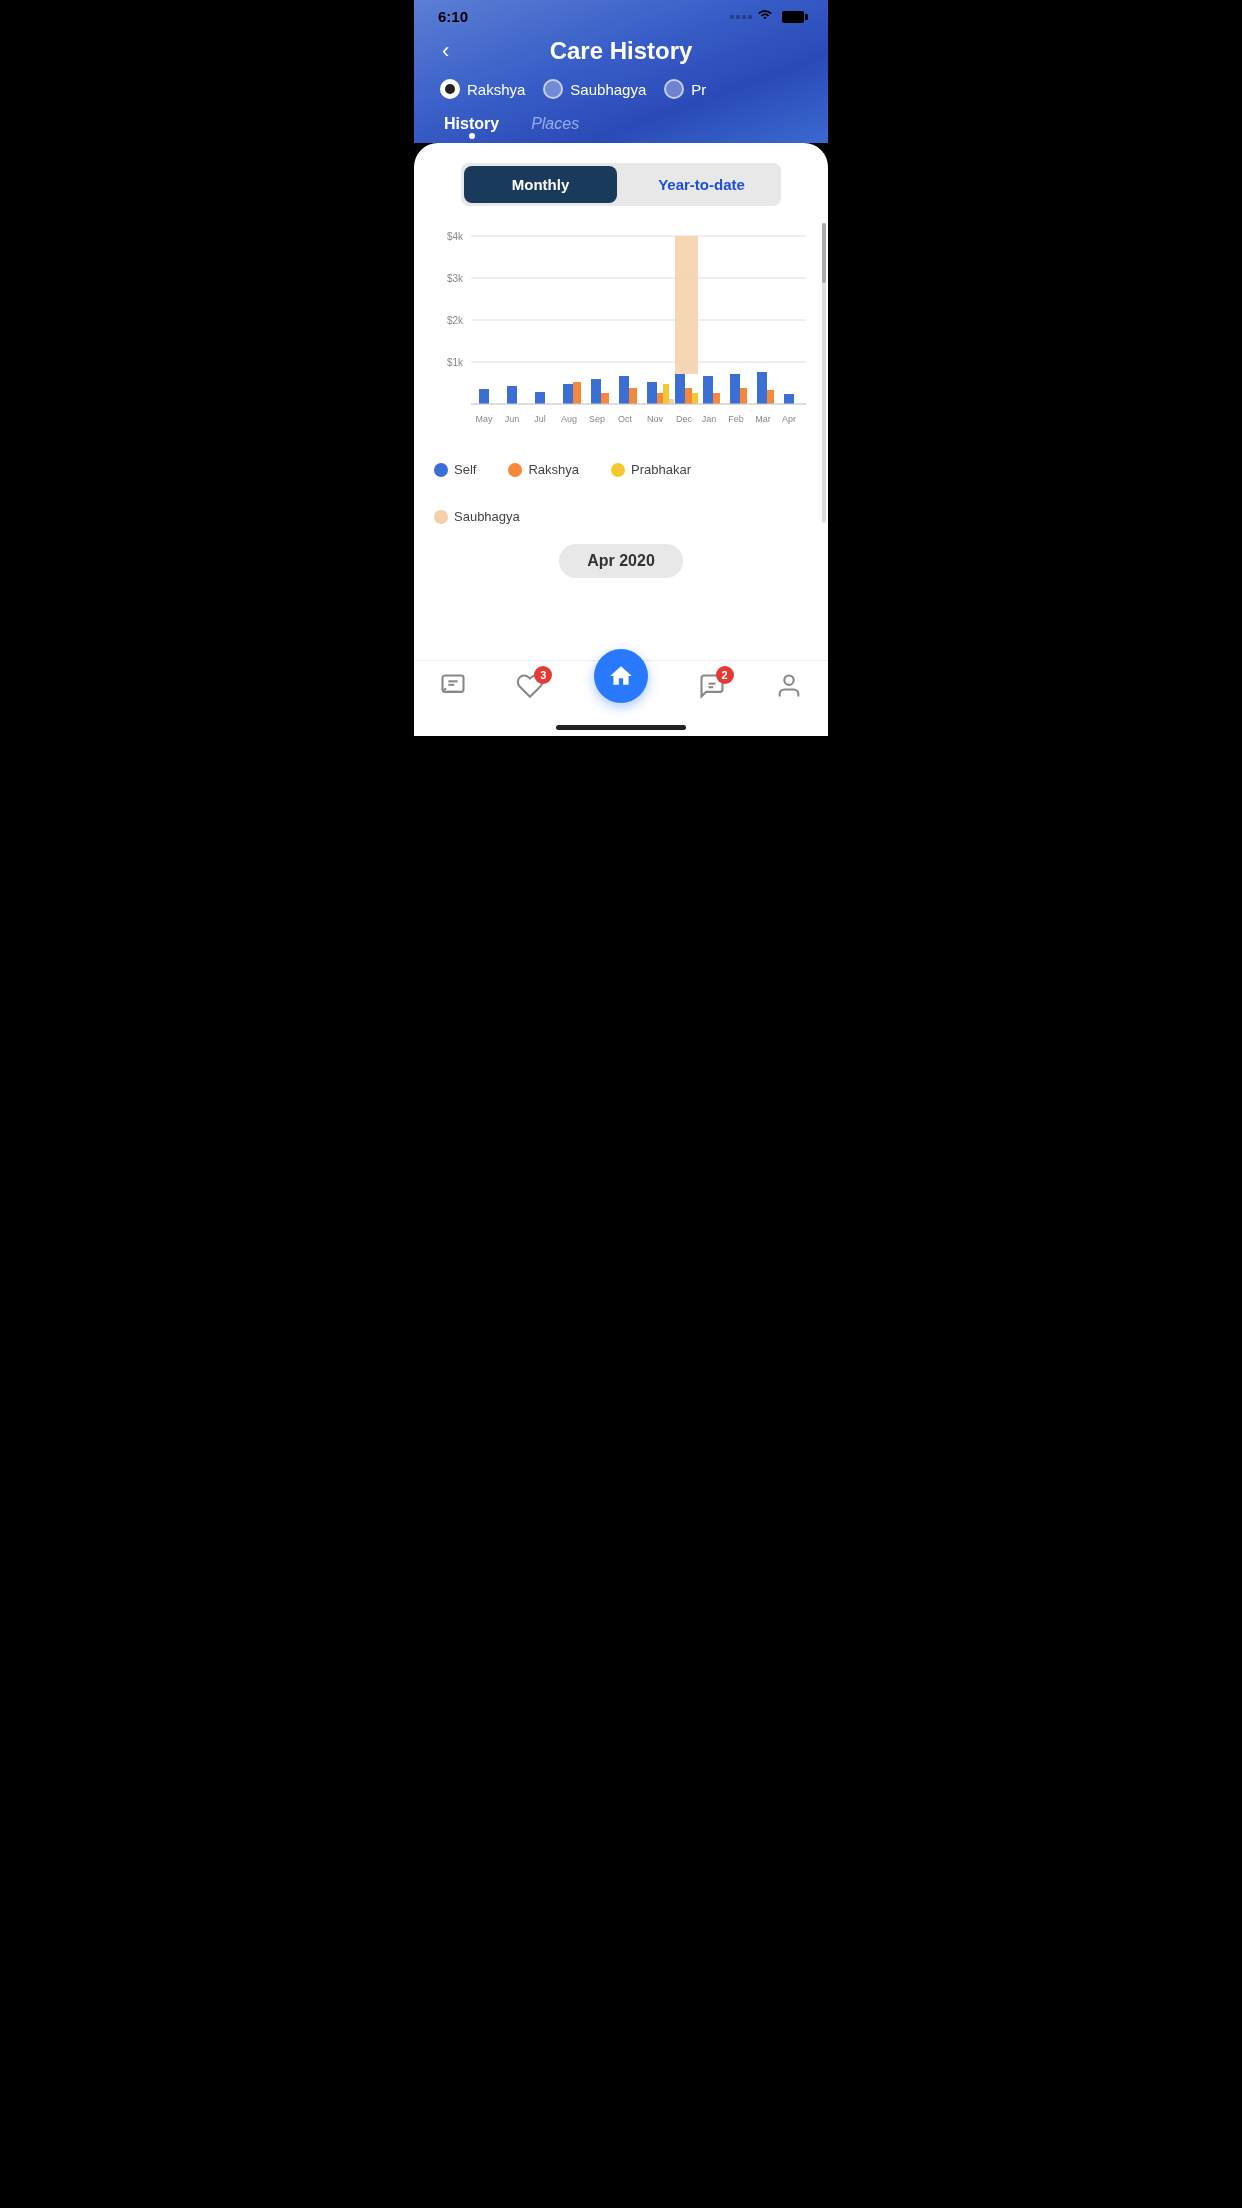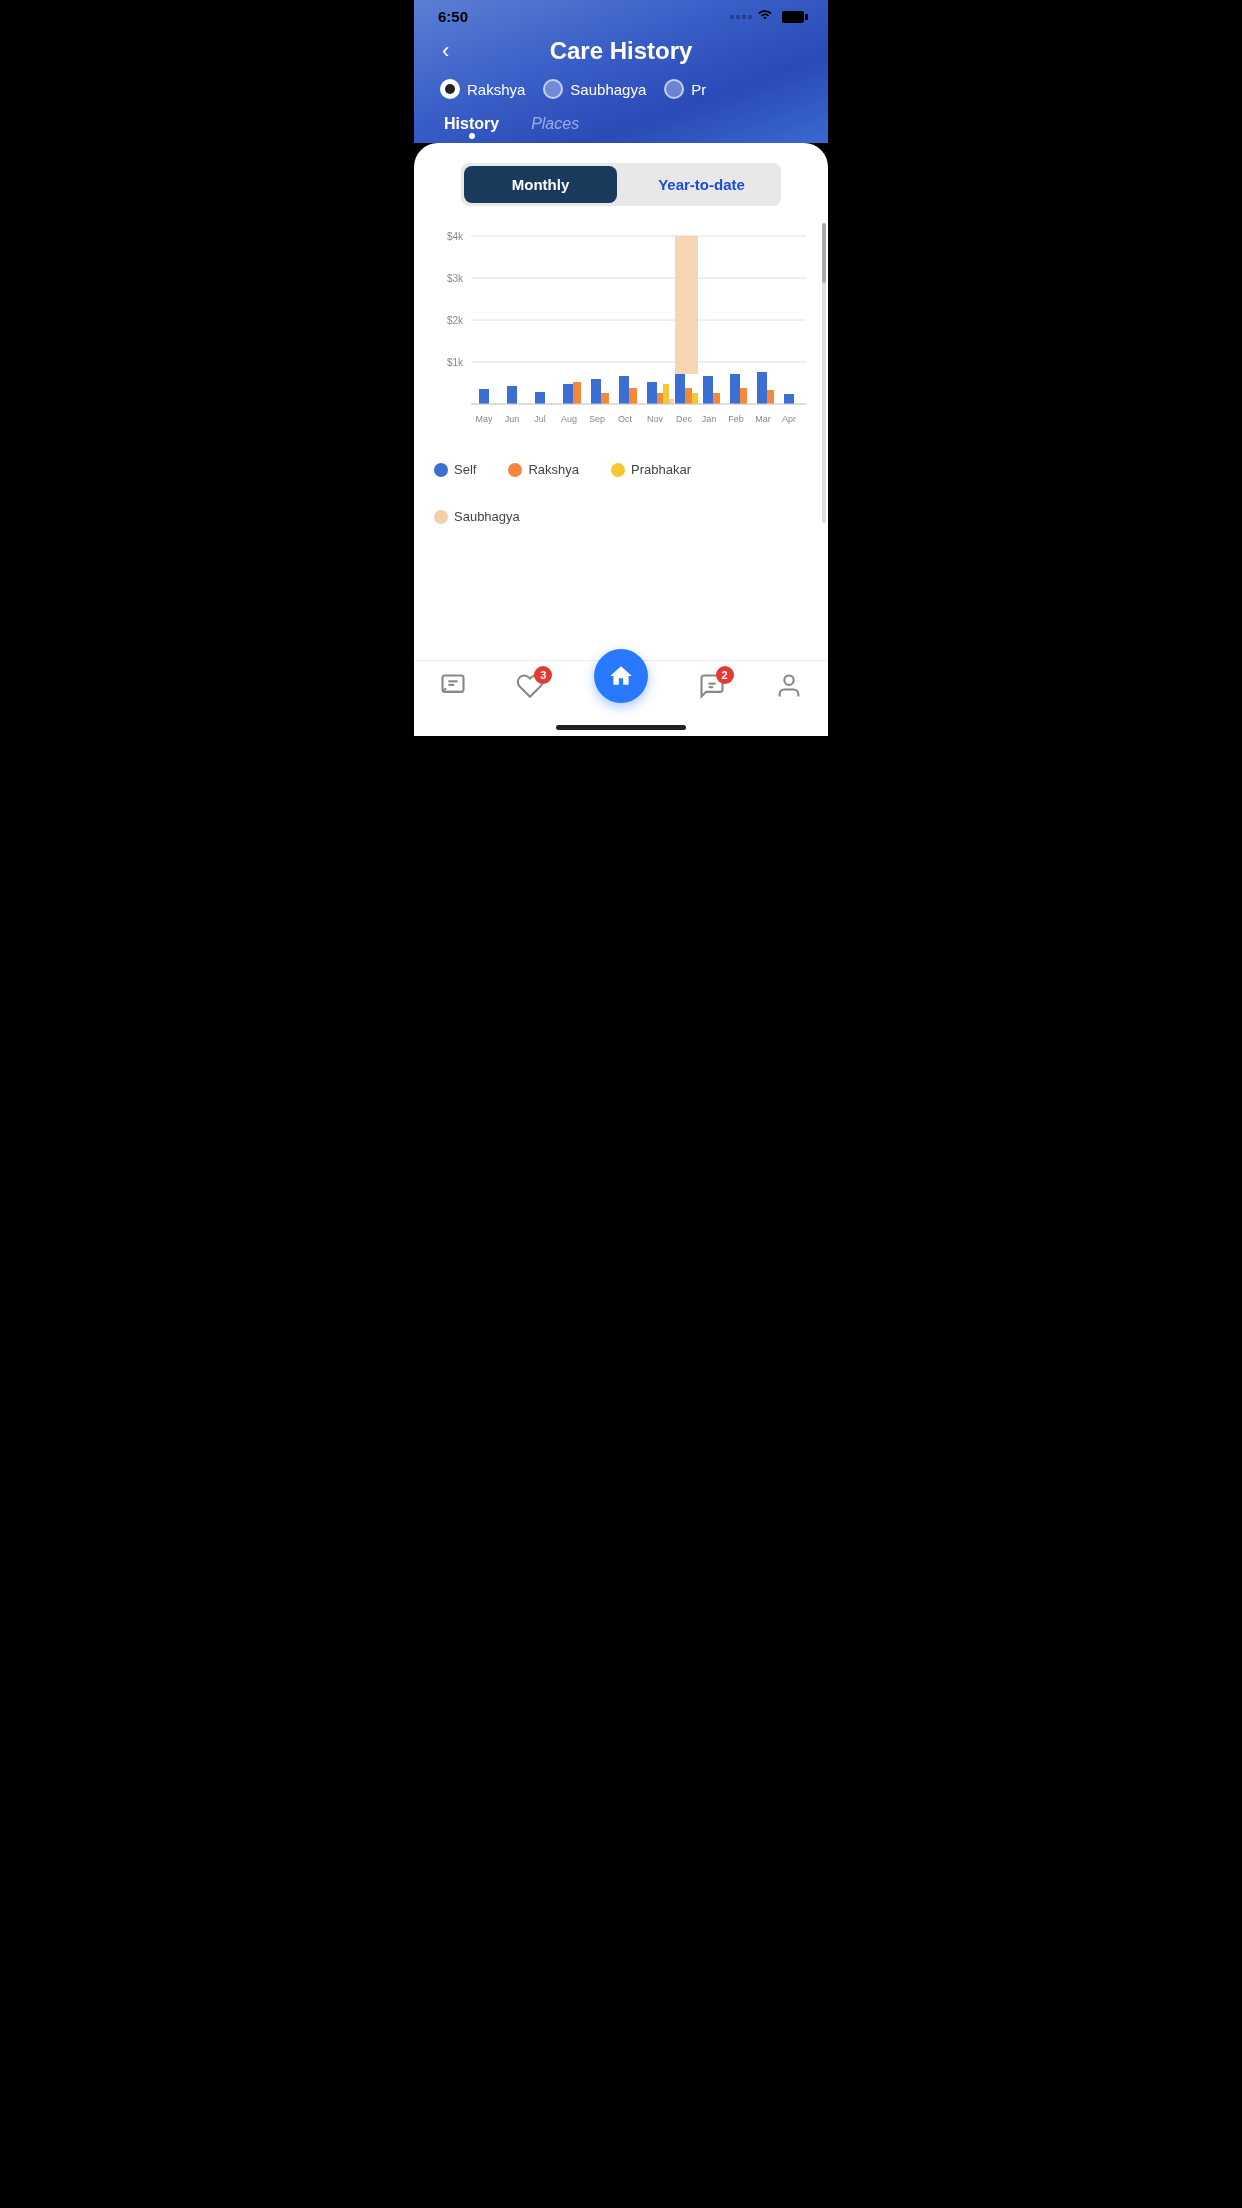--- a/index.html
+++ b/index.html
@@ -401,21 +401,21 @@
     }
   </style>
 </head>
 <body>
 
 <div class="screen">
 
   <div class="header-area">
 
     <div class="status-bar">
-      <span class="status-time">6:50</span>
+      <span class="status-time">6:10</span>
       <div class="status-icons">
         <div class="signal-dots">
           <div class="signal-dot" style="height:4px;"></div>
           <div class="signal-dot" style="height:4px;"></div>
           <div class="signal-dot" style="height:4px;"></div>
           <div class="signal-dot" style="height:4px;"></div>
         </div>
 
         <svg width="18" height="14" viewBox="0 0 24 18" fill="#000">
           <path d="M1 6.5C5.3 2.2 11.3 0 17 0s11.7 2.2 16 6.5l-3 3C26.6 5.7 21.9 4 17 4s-9.6 1.7-13 5.5l-3-3zM17 8c4 0 7.5 1.5 10.2 4l-3 3C22 13.4 19.6 12 17 12s-5 1.4-7.2 3l-3-3C9.5 9.5 13 8 17 8zm0 8c1.7 0 3.2.7 4.2 1.8L17 22l-4.2-4.2C13.8 16.7 15.3 16 17 16z" transform="scale(0.55)"></path>
@@ -545,20 +545,23 @@
       <div class="legend-item">
         <div class="legend-dot" style="background:#f5c832;"></div>
         <span class="legend-label">Prabhakar</span>
       </div>
       <div class="legend-item">
         <div class="legend-dot" style="background:#f5cfa8;"></div>
         <span class="legend-label">Saubhagya</span>
       </div>
     </div>
 
+    <div class="date-badge">
+      <div class="date-badge-inner">Apr 2020</div>
+    </div>
   </div>
 
   <div class="bottom-nav">
 
     <div class="nav-item">
       <svg width="28" height="28" viewBox="0 0 24 24" fill="none" stroke="#888" stroke-width="1.8">
         <rect x="3" y="3" width="18" height="14" rx="2"></rect>
         <path d="M3 17l3-3"></path>
         <path d="M7 17h10"></path>
         <line x1="8" y1="8" x2="16" y2="8"></line>

